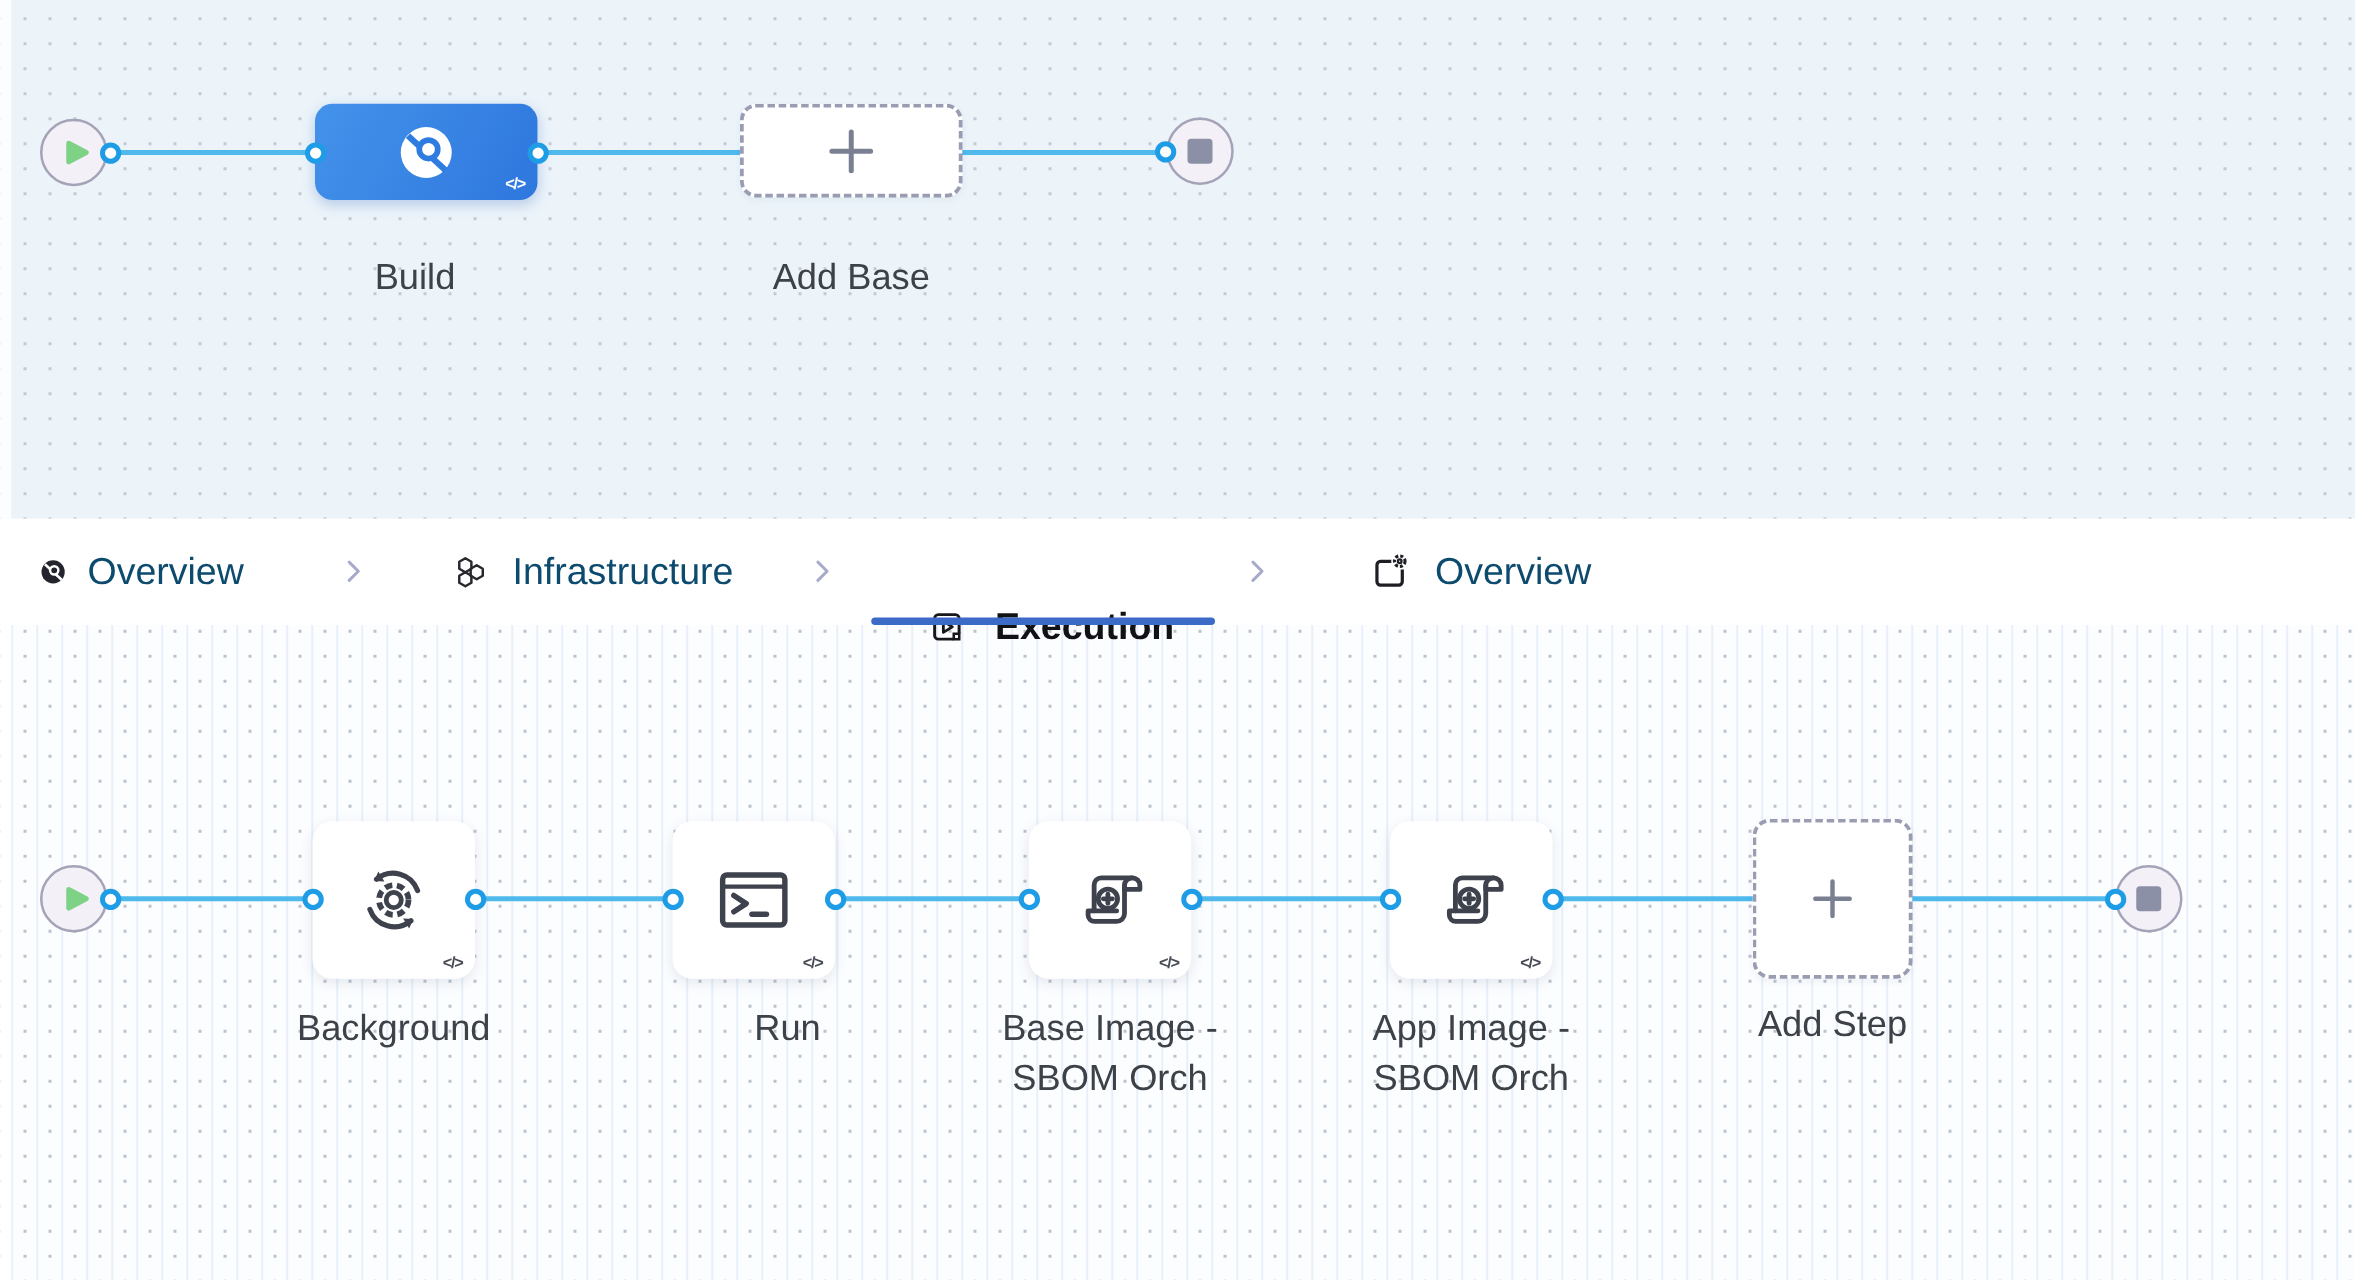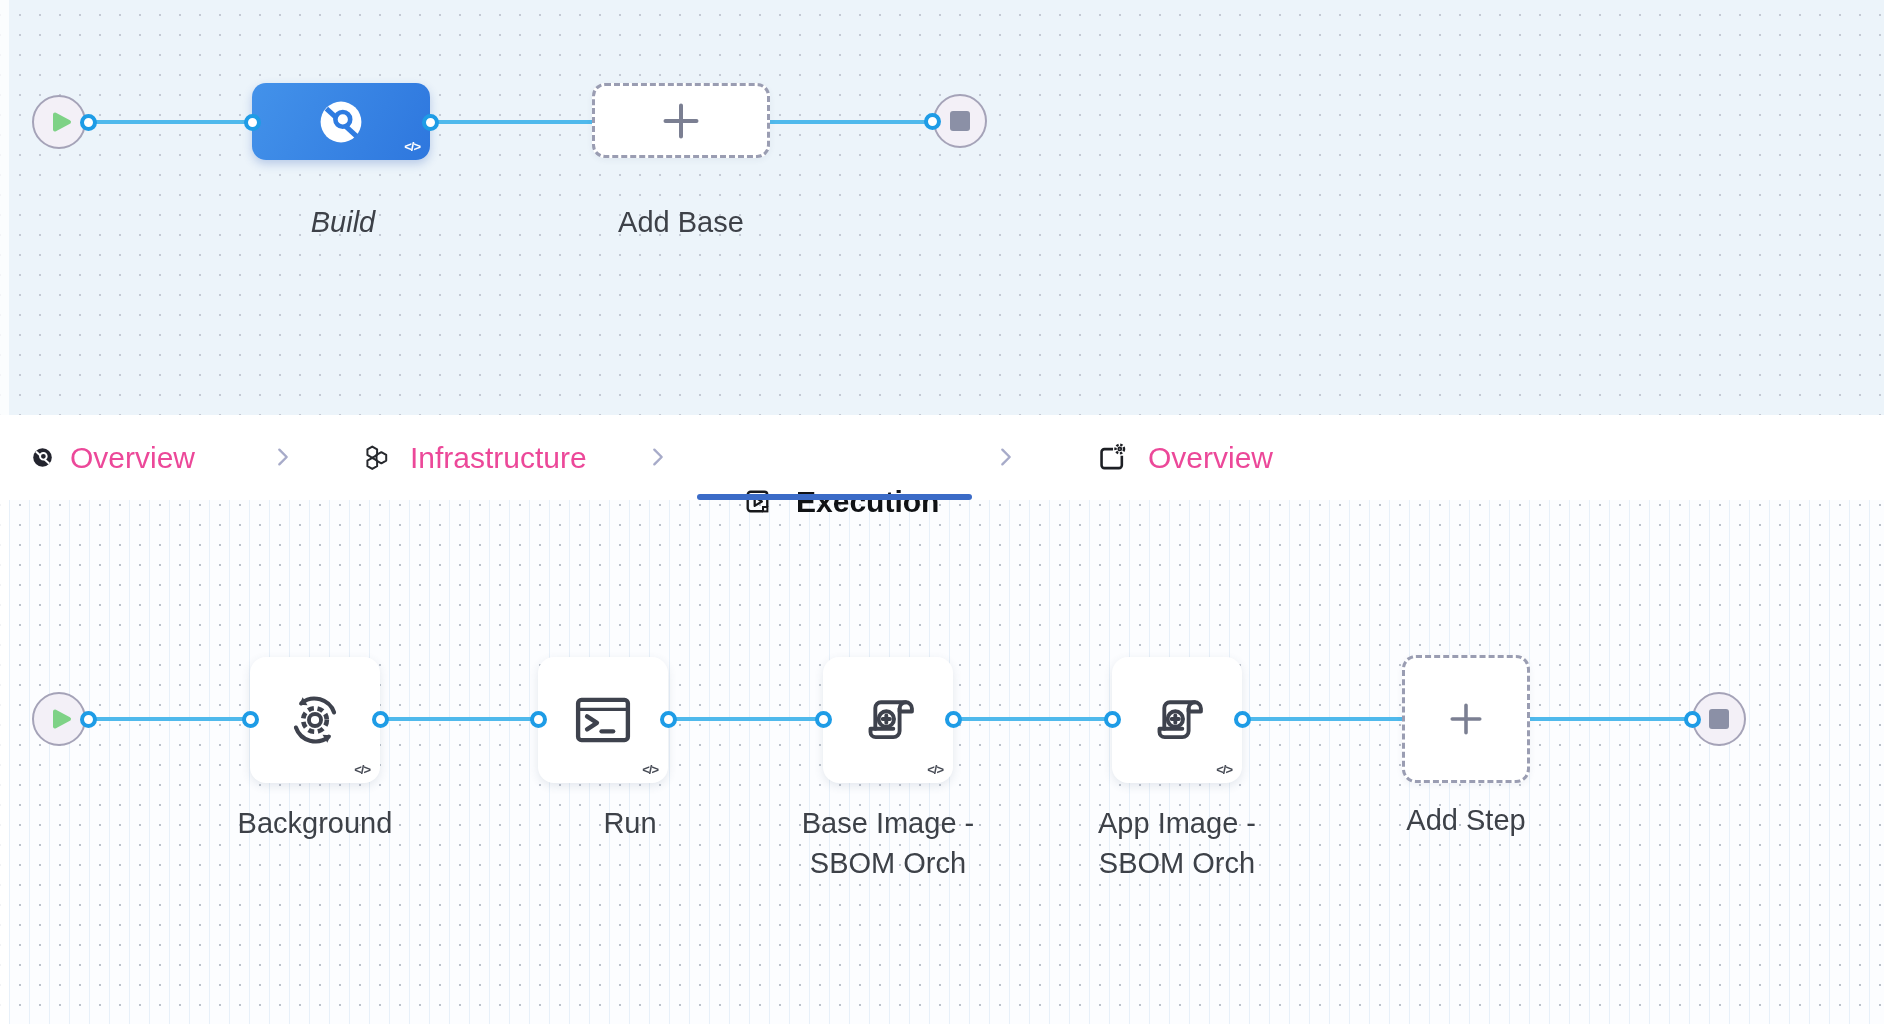--- a/index.html
+++ b/index.html
@@ -39,21 +39,21 @@
   .ghost-stage{width:178px;height:75px;border-radius:13px;}
   .ghost-step{width:128px;height:128px;border-radius:14px;}
   .code-badge{position:absolute;right:10px;bottom:6px;font-size:13px;font-weight:700;
         letter-spacing:-1px;color:#474b55;z-index:5;}
   .code-badge.on-blue{color:#fff;}
   .flow-label{width:220px;text-align:center;font-size:29px;color:#3d4148;z-index:3;}
 
   
   .tabbar{left:0;top:415px;width:1884px;height:85px;background:#ffffff;z-index:8;}
   .tab{position:absolute;top:0;height:85px;display:flex;align-items:center;cursor:pointer;}
-  .tab-label{font-size:30px;color:#ec4899;white-space:nowrap;}
+  .tab-label{font-size:30px;color:#0c4a6e;white-space:nowrap;}
   .tab-label.active{font-weight:700;color:#101215;}
   .chev{position:absolute;top:23px;}
   .underline{position:absolute;left:697px;top:79px;width:275px;height:6px;
         background:#3b6bc7;border-radius:3px;}
 </style>
 </head>
 <body>
 
 <div id="app">
 
@@ -85,21 +85,21 @@
 
     <div class="abs term" style="left:933px;top:94px;">
       <div class="stop-square"></div>
     </div>
 
     <div class="abs port" style="left:79.5px;top:113.5px;"></div>
     <div class="abs port" style="left:243.5px;top:113.5px;"></div>
     <div class="abs port" style="left:421.5px;top:113.5px;"></div>
     <div class="abs port" style="left:923.5px;top:112.5px;"></div>
 
-    <div class="abs flow-label" style="left:233px;top:206px;font-style:italic;">Build</div>
+    <div class="abs flow-label" style="left:222px;top:206px;">Build</div>
     <div class="abs flow-label" style="left:571px;top:206px;">Add Base</div>
   </div>
 
   <div class="abs tabbar">
 
     <div class="tab" style="left:32px;">
       <svg width="21" height="21" viewBox="0 0 24 24">
         <circle cx="12" cy="12" r="10.6" fill="#23242e"></circle>
         <line x1="4.5" y1="5.1" x2="19.8" y2="19.2" stroke="#fff" stroke-width="2.4"></line>
         <circle cx="13" cy="10.6" r="3.8" fill="#23242e" stroke="#fff" stroke-width="2.2"></circle>

